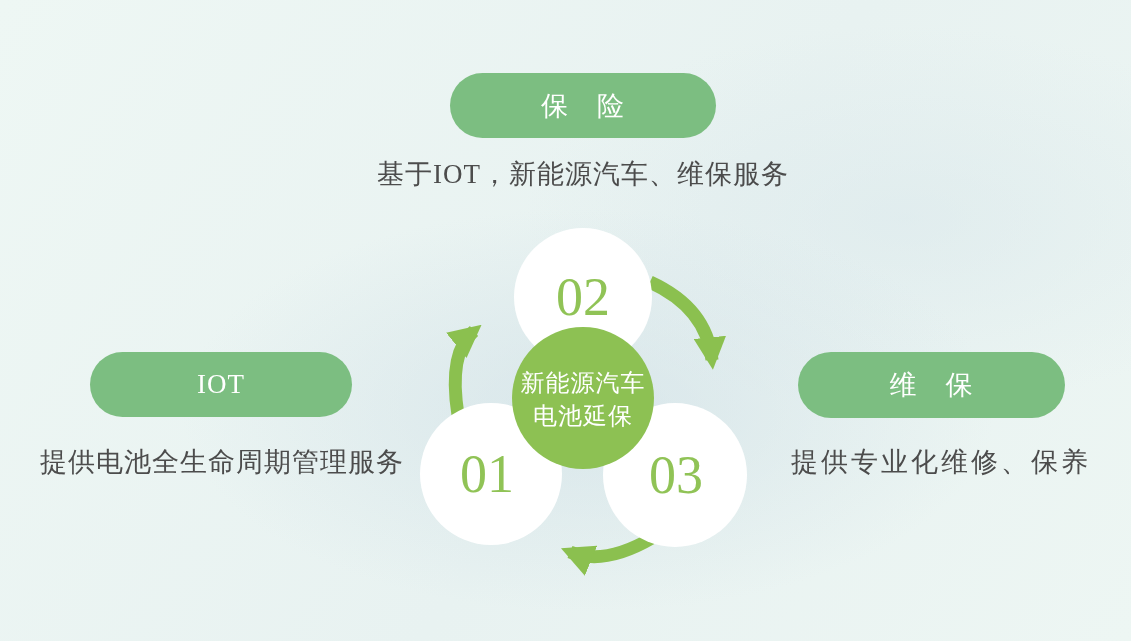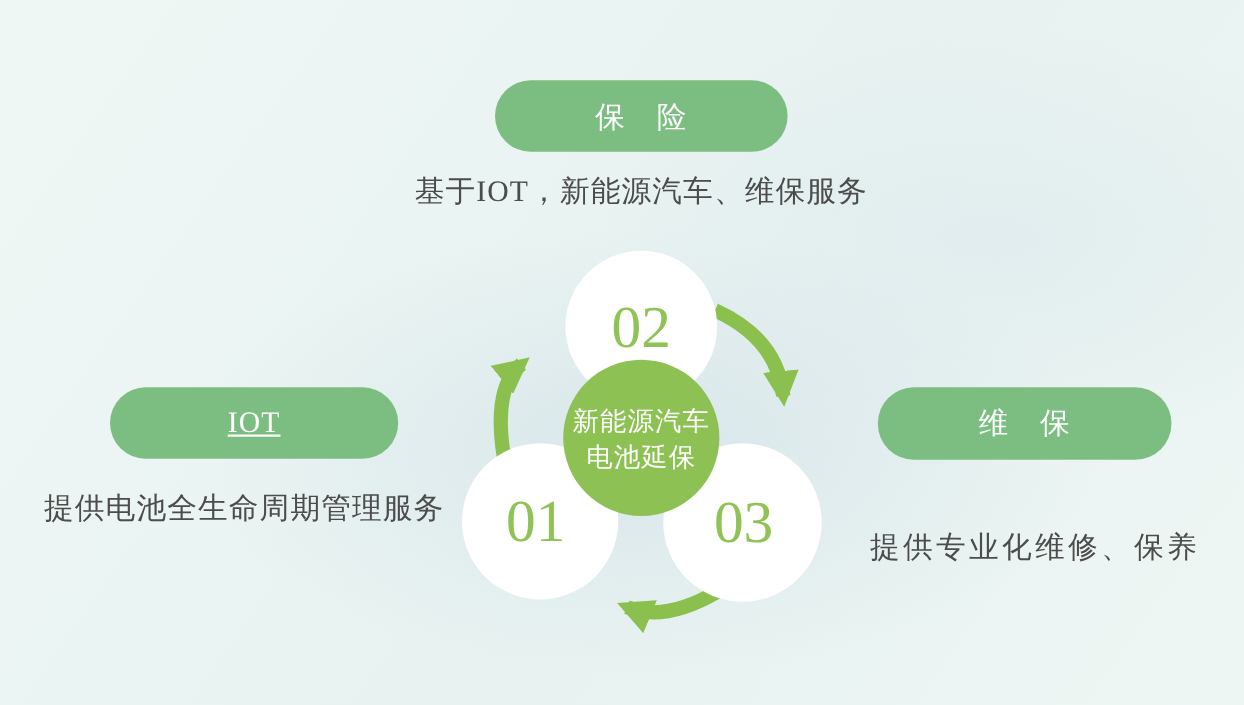--- a/index.html
+++ b/index.html
@@ -22,33 +22,33 @@
     border-radius: 999px;
     background: #7cbe81;
     color: #ffffff;
     display: flex;
     align-items: center;
     justify-content: center;
     font-size: 27px;
     letter-spacing: 1px;
   }
   .pill-top { left: 450px; top: 73px; width: 266px; height: 65px; }
-  .pill-left { left: 100px; top: 352px; width: 262px; height: 65px; text-decoration: underline; }
+  .pill-left { left: 90px; top: 352px; width: 262px; height: 65px; }
   .pill-right { left: 798px; top: 352px; width: 267px; height: 66px; }
 
   .desc {
     position: absolute;
     color: #4c4c4c;
     font-size: 27px;
     letter-spacing: 1px;
     white-space: nowrap;
   }
   .desc-top { left: 333px; top: 156px; width: 500px; text-align: center; }
   .desc-left { left: 40px; top: 444px; width: 350px; text-align: center; }
-  .desc-right { left: 791px; top: 444px; width: 320px; text-align: left; letter-spacing: 3px; margin-top: 35px; }
+  .desc-right { left: 791px; top: 444px; width: 320px; text-align: left; letter-spacing: 3px; }
 
   .diagram-svg {
     position: absolute;
     left: 400px;
     top: 218px;
     width: 360px;
     height: 362px;
   }
   .arrow-path {
     fill: none;

